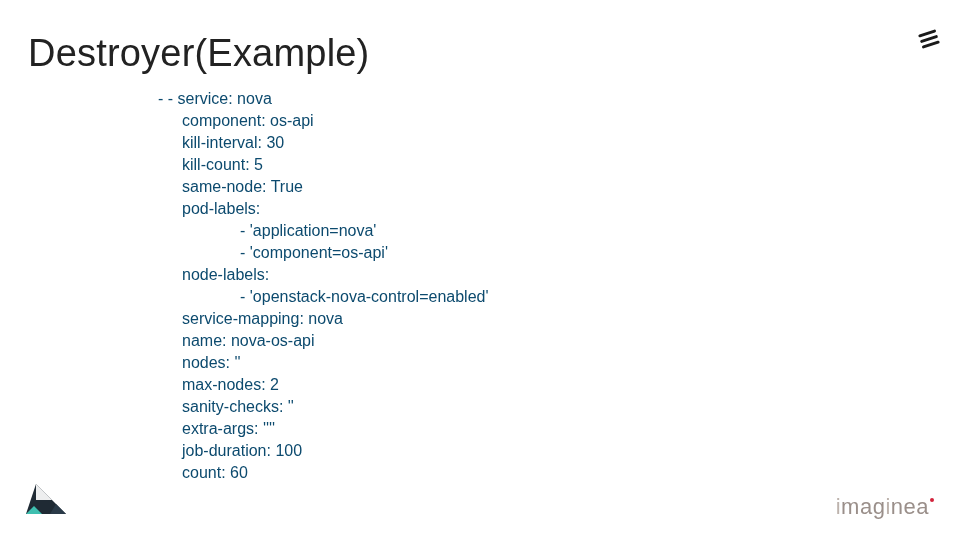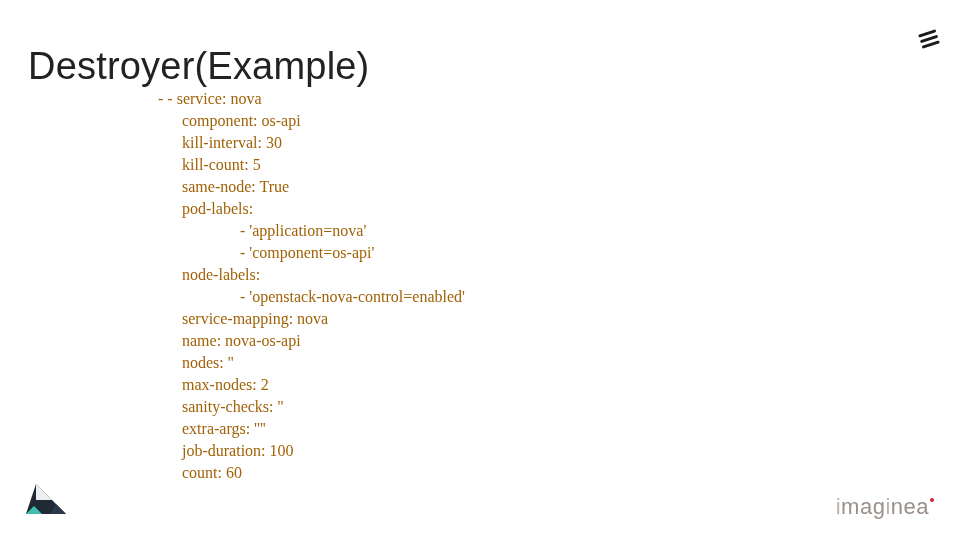--- a/index.html
+++ b/index.html
@@ -13,31 +13,30 @@
     overflow: hidden;
   }
   .title {
     position: absolute;
     left: 28px;
     top: 32px;
     font-size: 38px;
     font-weight: 400;
     color: #222;
     letter-spacing: 0.2px;
-    margin-top: 13px;
   }
   .code-block {
     position: absolute;
     left: 158px;
     top: 88px;
     font-size: 16px;
     line-height: 22px;
-    color: #a16207;
+    color: #0c4a6e;
     white-space: pre;
-    font-family: Liberation Serif, serif;
+    font-family: Liberation Sans, sans-serif;
   }
   .code-line { display: block; }
   .i1 { padding-left: 24px; }
   .i2 { padding-left: 82px; }
   .top-right-logo {
     position: absolute;
     right: 20px;
     top: 28px;
     width: 22px;
     height: 22px;

